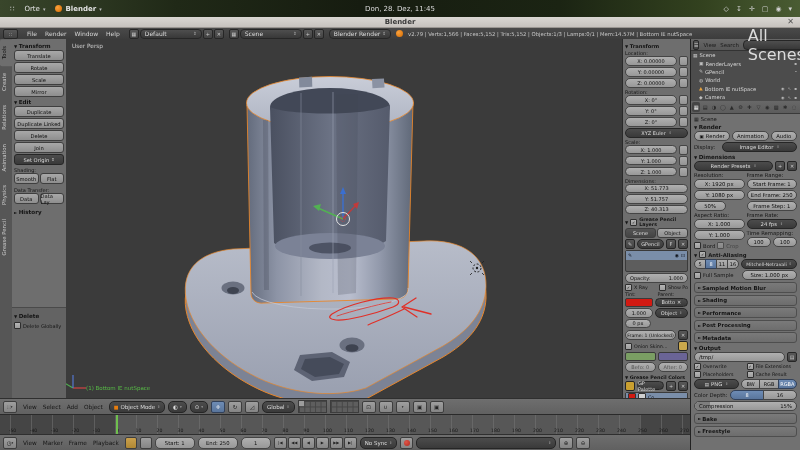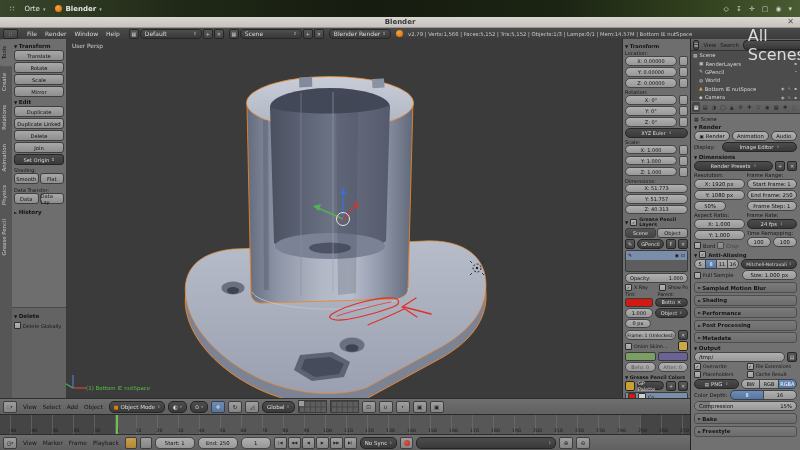--- a/index.html
+++ b/index.html
@@ -141,20 +141,21 @@
   <div class="sysmenu">
     <span>∷</span>
   </div>
   <div class="sysmenu caret">
     <span>Orte</span>
   </div>
   <div class="sysmenu caret" style="font-weight:bold">
     <span class="blenderdot"></span>
     <span>Blender</span>
   </div>
+  <div id="clock">Don, 28. Dez, 11:45</div>
   <div id="tray">
       <div class="trayic"><span class="lb">◇</span></div>
       <div class="trayic"><span class="lb">↧</span></div>
       <div class="trayic"><span class="lb">✛</span></div>
       <div class="trayic"><span class="lb">▢</span></div>
       <div class="trayic"><span class="lb">◉</span></div>
       <div class="trayic"><span class="lb">▾</span></div>
     </div>
 </div>
 

